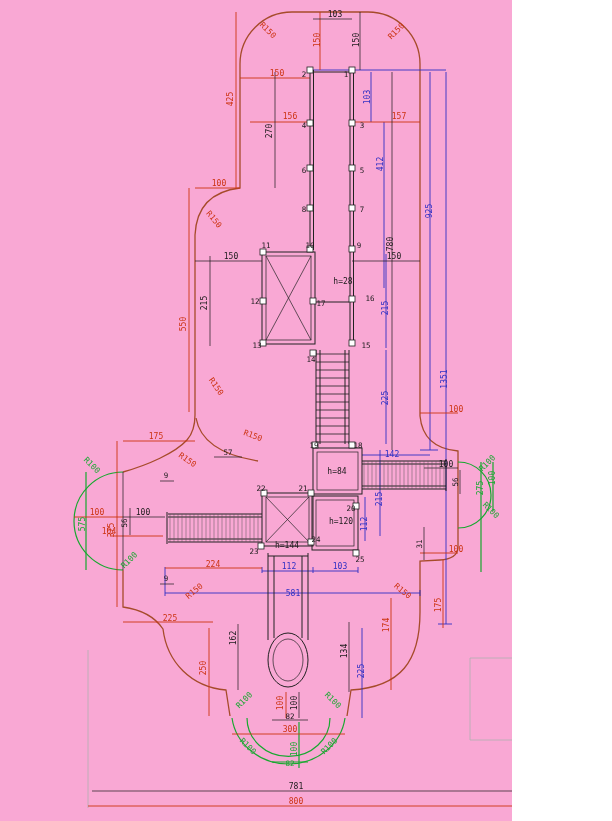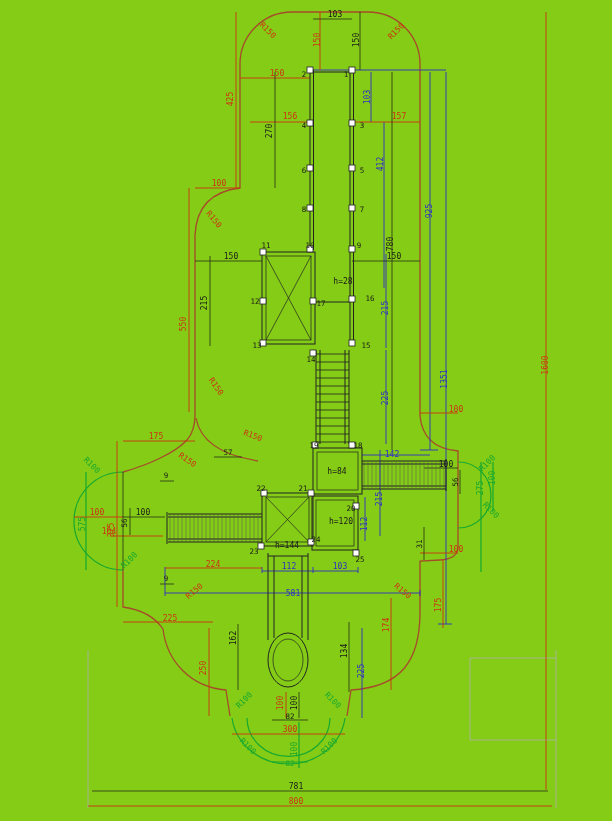--- a/index.html
+++ b/index.html
@@ -1,16 +1,16 @@
 <!DOCTYPE html>
 <html><head>
 <meta charset="utf-8">
 <style>
   html,body{margin:0;padding:0;background:#ffffff;}
-  .canvas{position:relative;width:612px;height:821px;background:#84cc16;overflow:hidden;
+  .canvas{position:relative;width:512px;height:821px;background:#f9a8d4;overflow:hidden;
           font-family:"DejaVu Sans Mono", monospace;}
   svg{display:block;}
   svg text{font-family:"DejaVu Sans Mono", monospace;}
 </style>
 </head>
 <body>
 
 <div class="canvas">
 <svg id="plan-svg" width="612" height="821" viewBox="0 0 612 821">
 

